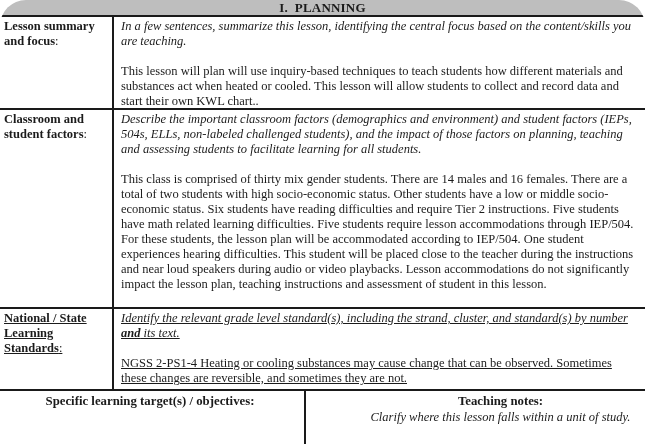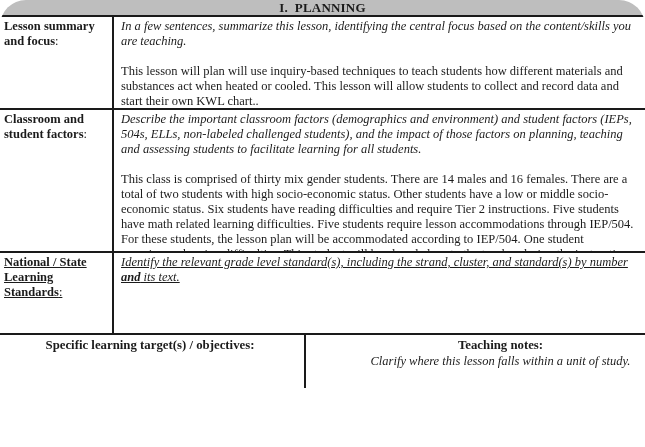--- a/index.html
+++ b/index.html
@@ -25,21 +25,21 @@
     font-size: 13px;
     white-space: pre;
     letter-spacing: 0.2px;
   }
   .t-row {
     display: flex;
     border-bottom: 2px solid #1a1a1a;
     overflow: hidden;
   }
   .t-row.r1 { height: 93px; }
-  .t-row.r2 { height: 143px; }
+  .t-row.r2 { height: 199px; }
   .t-row.r3 { height: 82px; text-decoration: underline; }
   .label-cell {
     flex: 0 0 114px;
     width: 114px;
     border-right: 2px solid #1a1a1a;
     padding: 2px 4px 0 4px;
     font-weight: bold;
     font-size: 12.5px;
     line-height: 15px;
   }
@@ -113,20 +113,21 @@
     </div>
   </div>
 
   <div class="t-row r3">
     <div class="label-cell">
       <span>National / State Learning Standards</span><span class="colon">:</span>
     </div>
     <div class="content-cell">
       <div><span class="instr">Identify the relevant grade level standard(s), including the strand, cluster, and standard(s) by number </span><span class="emph-and">and</span><span class="instr"> its text.</span></div>
       <div class="para-gap"></div>
+      <div>NGSS 2-PS1-4 Heating or cooling substances may cause change that can be observed. Sometimes these changes are reversible, and sometimes they are not.</div>
     </div>
   </div>
 
   <div class="footer-row">
     <div class="footer-left">
       <div class="footer-heading">Specific learning target(s) / objectives:</div>
     </div>
     <div class="footer-right">
       <div class="footer-heading">Teaching notes:</div>
       <div class="footer-instr">Clarify where this lesson falls within a unit of study.</div>

